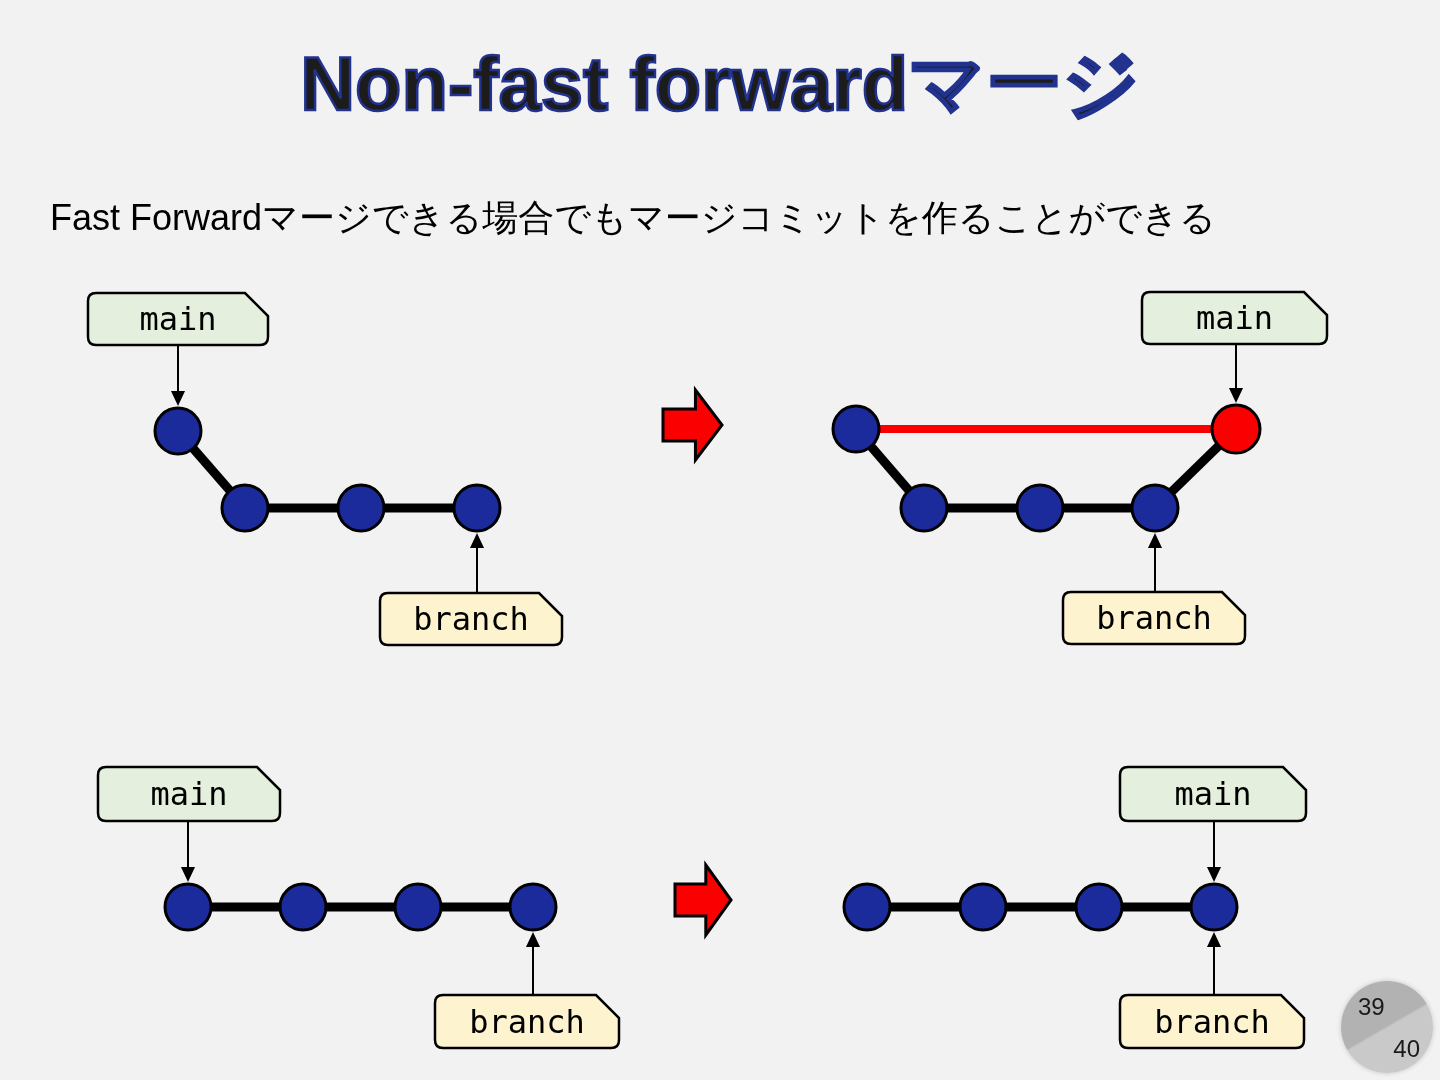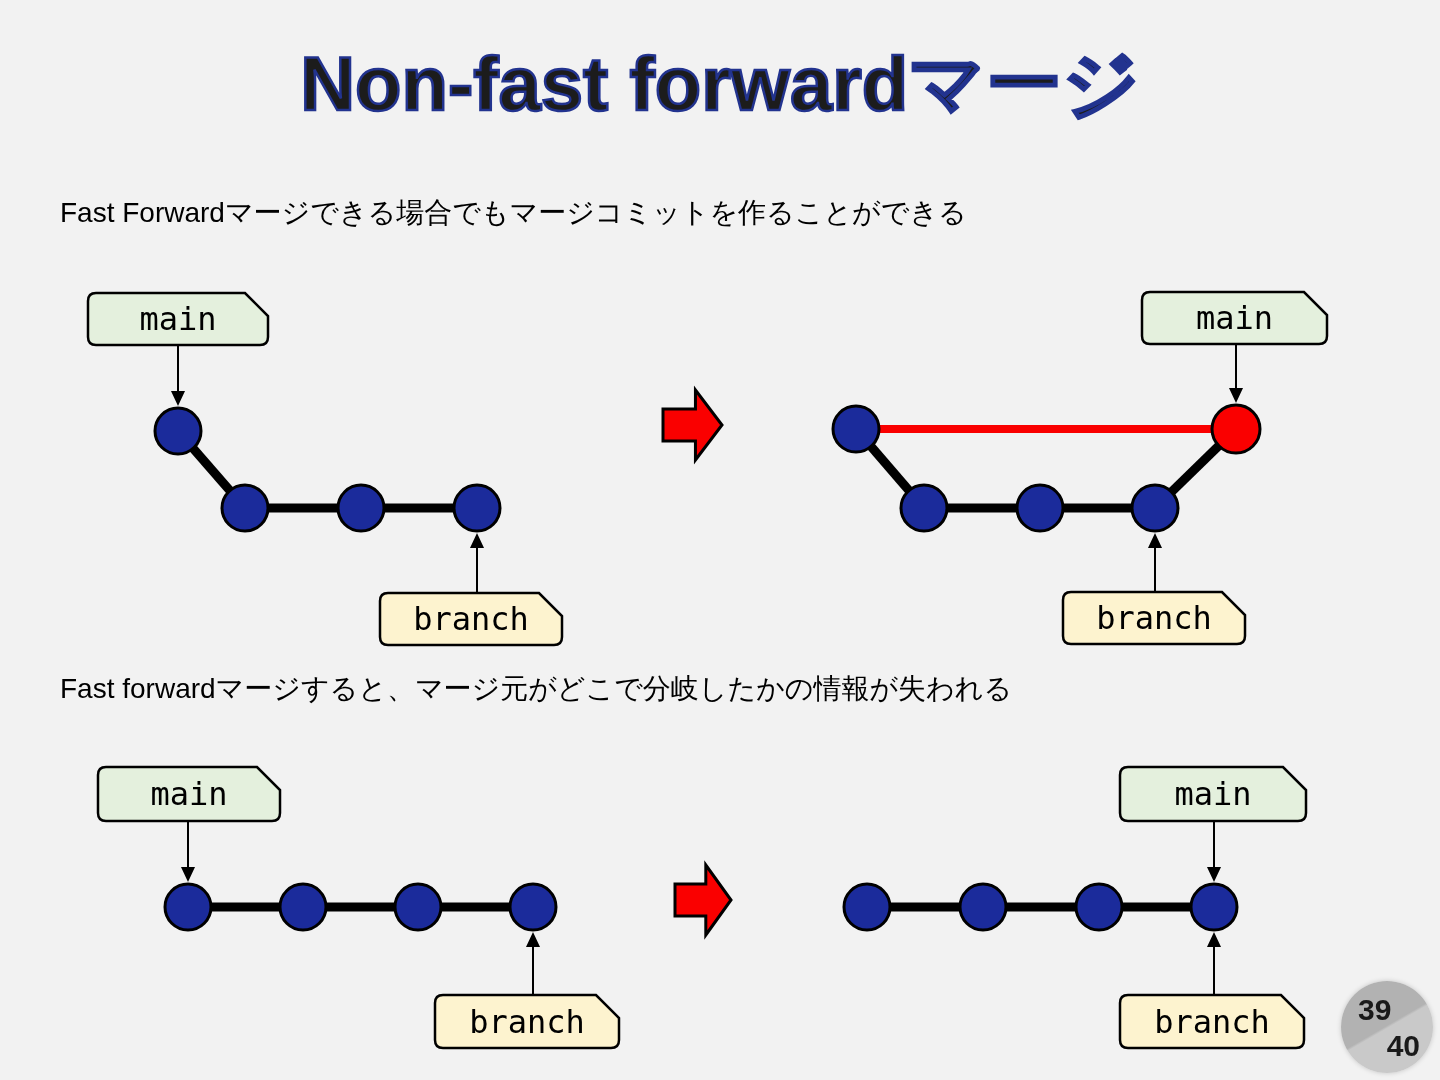--- a/index.html
+++ b/index.html
@@ -20,23 +20,23 @@
     text-align: center;
     font-size: 76px;
     font-weight: bold;
     line-height: 1.05;
     color: var(--c-title-fill, #1c1c1c);
     -webkit-text-stroke: 2.5px var(--c-title-outline, #22338f);
     letter-spacing: 0px;
   }
   .para {
     position: absolute;
-    left: 60px;
+    left: 50px;
     margin: 0;
-    font-size: 28px;
+    font-size: 36px;
     line-height: 1.2;
     color: #000;
     white-space: nowrap;
   }
   .para-1 { top: 196px; }
   .para-2 { top: 672px; }
   #graph-layer {
     position: absolute;
     top: 0; left: 0;
     width: 1440px;
@@ -47,33 +47,31 @@
     left: 1341px;
     top: 981px;
     width: 92px;
     height: 92px;
     border-radius: 50%;
     background: linear-gradient(150deg,
       var(--c-badge-dark, #b2b2b2) 49%,
       var(--c-badge-light, #c9c9c9) 51%);
     box-shadow: 0 0 5px rgba(0,0,0,0.18);
     color: #1a1a1a;
-    font-size: 30px;
-    font-weight: bold;
+    font-size: 24px;
   }
   .page-badge .num-current { position: absolute; left: 17px; top: 12px; }
   .page-badge .num-next    { position: absolute; right: 13px; bottom: 10px; text-align: center; }
 </style>
 </head>
 <body>
 
 <div class="slide">
   <h1 class="title">Non-fast forwardマージ</h1>
   <p class="para para-1">Fast Forwardマージできる場合でもマージコミットを作ることができる</p>
-  <p class="para para-2">Fast forwardマージすると、マージ元がどこで分岐したかの情報が失われる</p>
 
   <svg id="graph-layer" viewBox="0 0 1440 1080">
       <g>
         <line x1="178" y1="431" x2="245" y2="508" stroke="var(--c-edge)" stroke-width="9"></line>
         <line x1="245" y1="508" x2="361" y2="508" stroke="var(--c-edge)" stroke-width="9"></line>
         <line x1="361" y1="508" x2="477" y2="508" stroke="var(--c-edge)" stroke-width="9"></line>
         <path d="M96,293 H245 L268,316 V337 Q268,345 260,345 H96 Q88,345 88,337 V301 Q88,293 96,293 Z" fill="var(--c-main-label-bg)" stroke="var(--c-label-border)" stroke-width="2.5"></path>
         <text x="178" y="330" text-anchor="middle" font-family="&quot;DejaVu Sans Mono&quot;, monospace" font-size="32" fill="#000">main</text>
         <line x1="178" y1="345" x2="178" y2="393" stroke="#000" stroke-width="2"></line>
         <polygon points="171,391 185,391 178,406" fill="#000"></polygon>

